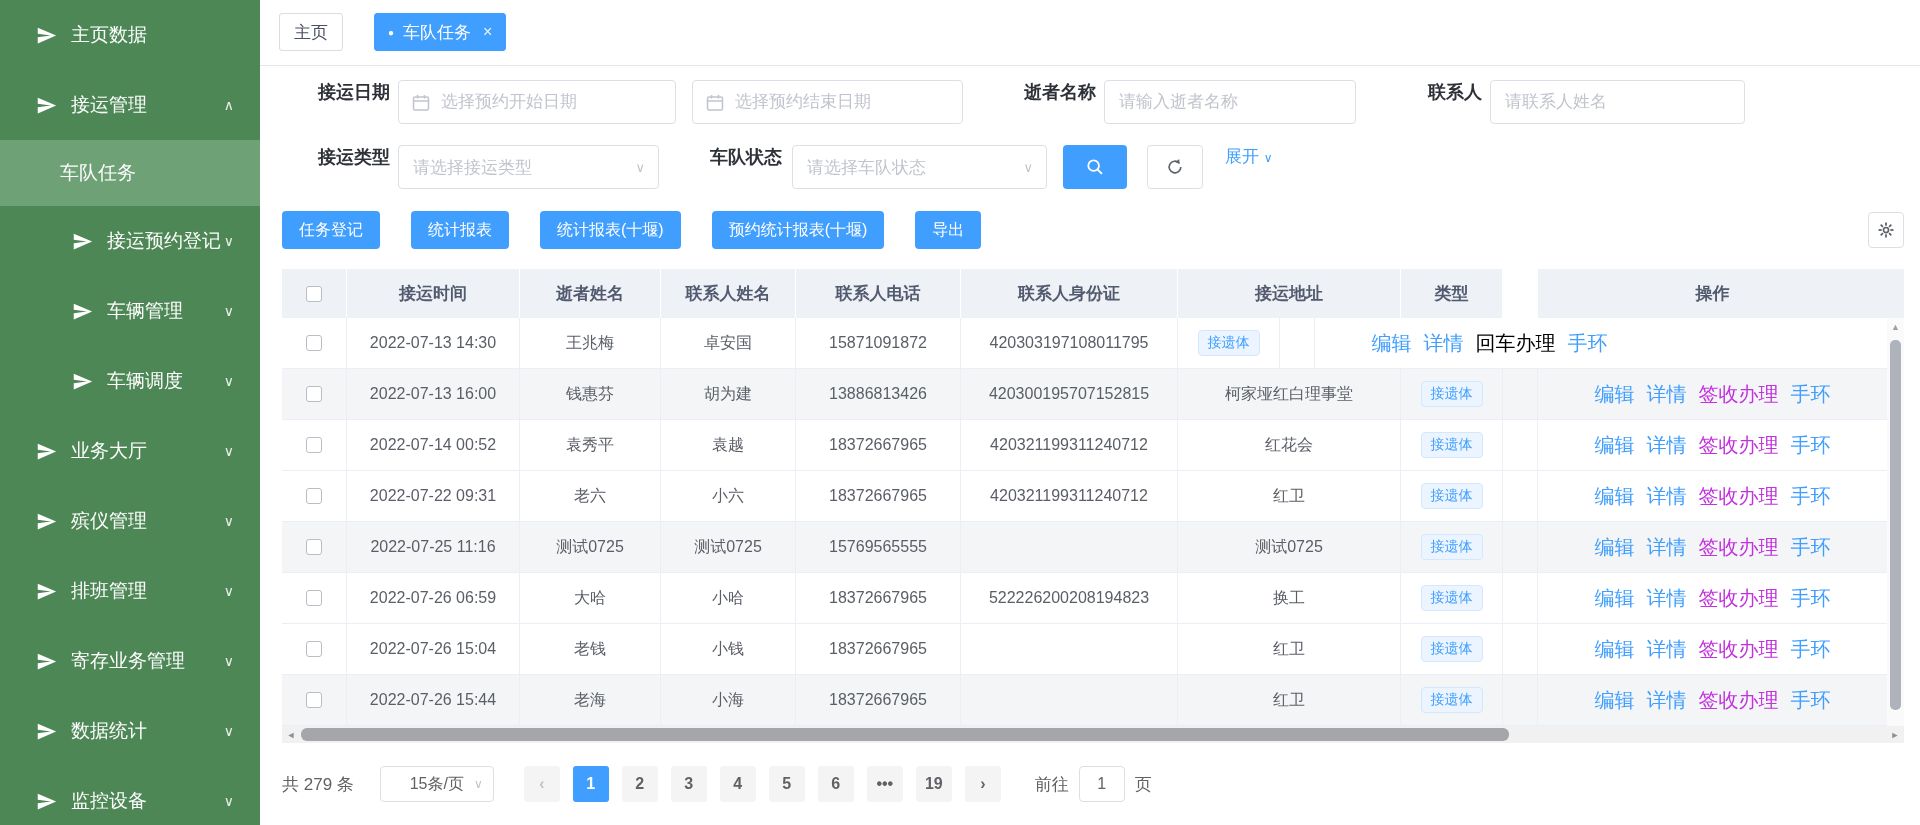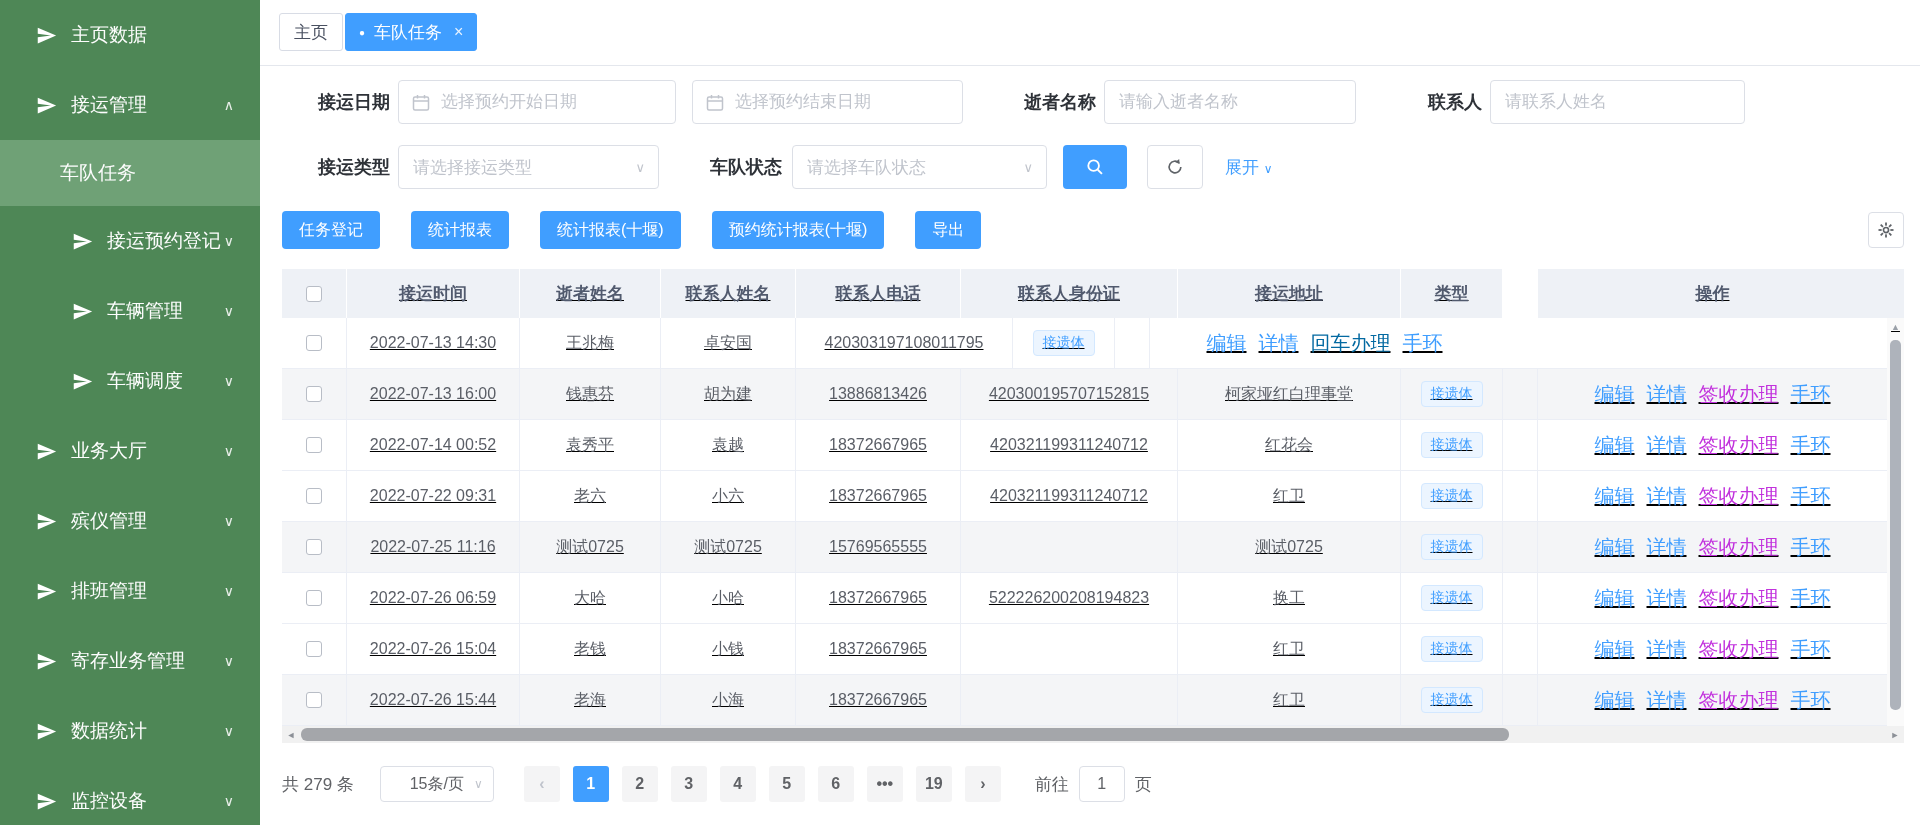--- a/index.html
+++ b/index.html
@@ -12,31 +12,31 @@
   .s-item { position:relative; display:flex; align-items:center; height:70px;
     font-size:19px; color:#fdfdfd; cursor:pointer; }
   .s-item.top { padding-left:36px; }
   .s-item.subgroup { padding-left:72px; }
   .s-item.active { height:66px; padding-left:60px; background:#6fa176; }
   .plane { width:21px; height:21px; fill:#fff; margin-right:14px; flex-shrink:0; }
   .chev { position:absolute; right:26px; font-size:14px; color:#e8efe9; }
 
   
   .main { flex:1; display:flex; flex-direction:column; background:#fff; }
-  .tabbar { height:66px; padding:13px 0 0 19px; border-bottom:1px solid #e4e7ed; display:flex; gap:2px; }
+  .tabbar { height:66px; padding:13px 0 0 19px; border-bottom:1px solid #e4e7ed; display:flex; gap:31px; }
   .tab { height:38px; display:flex; align-items:center; padding:0 14px; font-size:17px;
     border:1px solid #d8dce5; border-radius:3px; color:#495060; background:#fff; cursor:pointer; }
   .tab.active { background:#409EFF; border-color:#409EFF; color:#fff; padding:0 13px; }
   .tab .dot { font-size:10px; margin-right:9px; }
   .tab .x { margin-left:12px; font-size:16px; color:#eaf4ff; }
 
   .content { padding:0 16px 0 22px; }
 
   
-  .frow { display:flex; align-items:center; }
+  .frow { display:flex; align-items:flex-start; }
   .frow1 { margin-top:14px; }
   .frow2 { margin-top:21px; }
   .flabel { font-size:18px; font-weight:bold; color:#2e3238; text-align:right; flex-shrink:0; }
   .inp { position:relative; height:44px; border:1px solid #dcdfe6; border-radius:4px; background:#fff; }
   .inp input { width:100%; height:100%; border:none; outline:none; background:transparent;
     font-size:17px; color:#606266; border-radius:4px; }
   .inp input::placeholder { color:#c0c4cc; }
   .inp.date input { padding:0 10px 0 42px;font-family:Liberation Serif, serif; }
   .inp.text input { padding:0 14px; }
   .cal { position:absolute; left:13px; top:13px; width:18px; height:18px; }
@@ -51,21 +51,21 @@
   .expand .chev2 { font-size:12px; }
 
   
   .toolbar { margin-top:22px; display:flex; align-items:center;gap:18px; }
   .tbtn { height:38px; margin-right:13px; padding:0 17px; background:#409EFF; color:#fff;
     border:none; border-radius:4px; font-size:16px; cursor:pointer; }
   .gear-btn { margin-left:auto; width:36px; height:36px; background:#fff; border:1px solid #dcdfe6;
     border-radius:4px; display:flex; align-items:center; justify-content:center; cursor:pointer; }
 
   
-  .tablewrap { margin-top:20px; display:flex;text-decoration:underline; }
+  .tablewrap { margin-top:20px; display:flex; }
   .tbl { width:1605px; }
   .thead { display:flex; height:49px; background:#eef1f6; }
   .th { display:flex; align-items:center; justify-content:center; font-size:17px; font-weight:bold;
     color:#515a6e; border-right:1px solid #fff; }
   .th.col-gap { background:#fff; border-right:none; }
   .trow { display:flex; height:51px; background:#fff; border-bottom:1px solid #ebeef5; }
   .trow.alt { background:#f4f5f7; }
   .td { display:flex; align-items:center; justify-content:center; font-size:16px; color:#5a5e66;
     border-right:1px solid #ebeef5; overflow:hidden; white-space:nowrap; }
   .col-check { width:65px; }
@@ -75,21 +75,21 @@
   .col-phone { width:165px; }
   .col-idcard { width:217px; }
   .col-addr { width:223px; }
   .col-type { width:102px; }
   .col-gap { width:35px; }
   .col-act { width:349px; border-right:none; }
   .cbx { width:16px; height:16px; border:1px solid #b8bdc6; border-radius:3px; background:#fff; cursor:pointer; }
   .badge { padding:3px 9px; font-size:14px; color:#409EFF; background:#ecf5ff;
     border:1px solid #d3e8ff; border-radius:4px; }
   .alink { color:#409EFF; font-size:20px; margin:0 6px; cursor:pointer; text-decoration:none; }
-  .alink.red { color:#0369a1; }
+  .alink.red { color:#000000; }
   .alink.purple { color:#c232dd; }
 
   
   .vscroll { width:17px; display:flex; flex-direction:column; }
   .vscroll .vhead { height:49px; background:#eef1f6; }
   .vscroll .vtrack { flex:1; background:#fafafa; position:relative; }
   .varrow { display:block; text-align:center; font-size:9px; color:#9aa0a8; padding-top:4px; cursor:pointer; }
   .vthumb { position:absolute; left:3px; top:22px; width:11px; height:370px;
     background:#aeb3bb; border-radius:5px; cursor:pointer; }
 
@@ -316,20 +316,21 @@
             <div class="th col-act">操作</div>
           </div>
 
           <div class="trow">
             <div class="td col-check">
                 <span class="cbx"></span>
               </div>
             <div class="td col-time">2022-07-13 14:30</div>
             <div class="td col-name">王兆梅</div>
             <div class="td col-contact">卓安国</div>
+            <div class="td col-phone">15871091872</div>
             <div class="td col-idcard">420303197108011795</div>
             <div class="td col-type">
                 <span class="badge">接遗体</span>
               </div>
             <div class="td col-gap"></div>
             <div class="td col-act">
               <a class="alink">编辑</a>
               <a class="alink">详情</a>
               <a class="alink red">回车办理</a>
               <a class="alink">手环</a>

